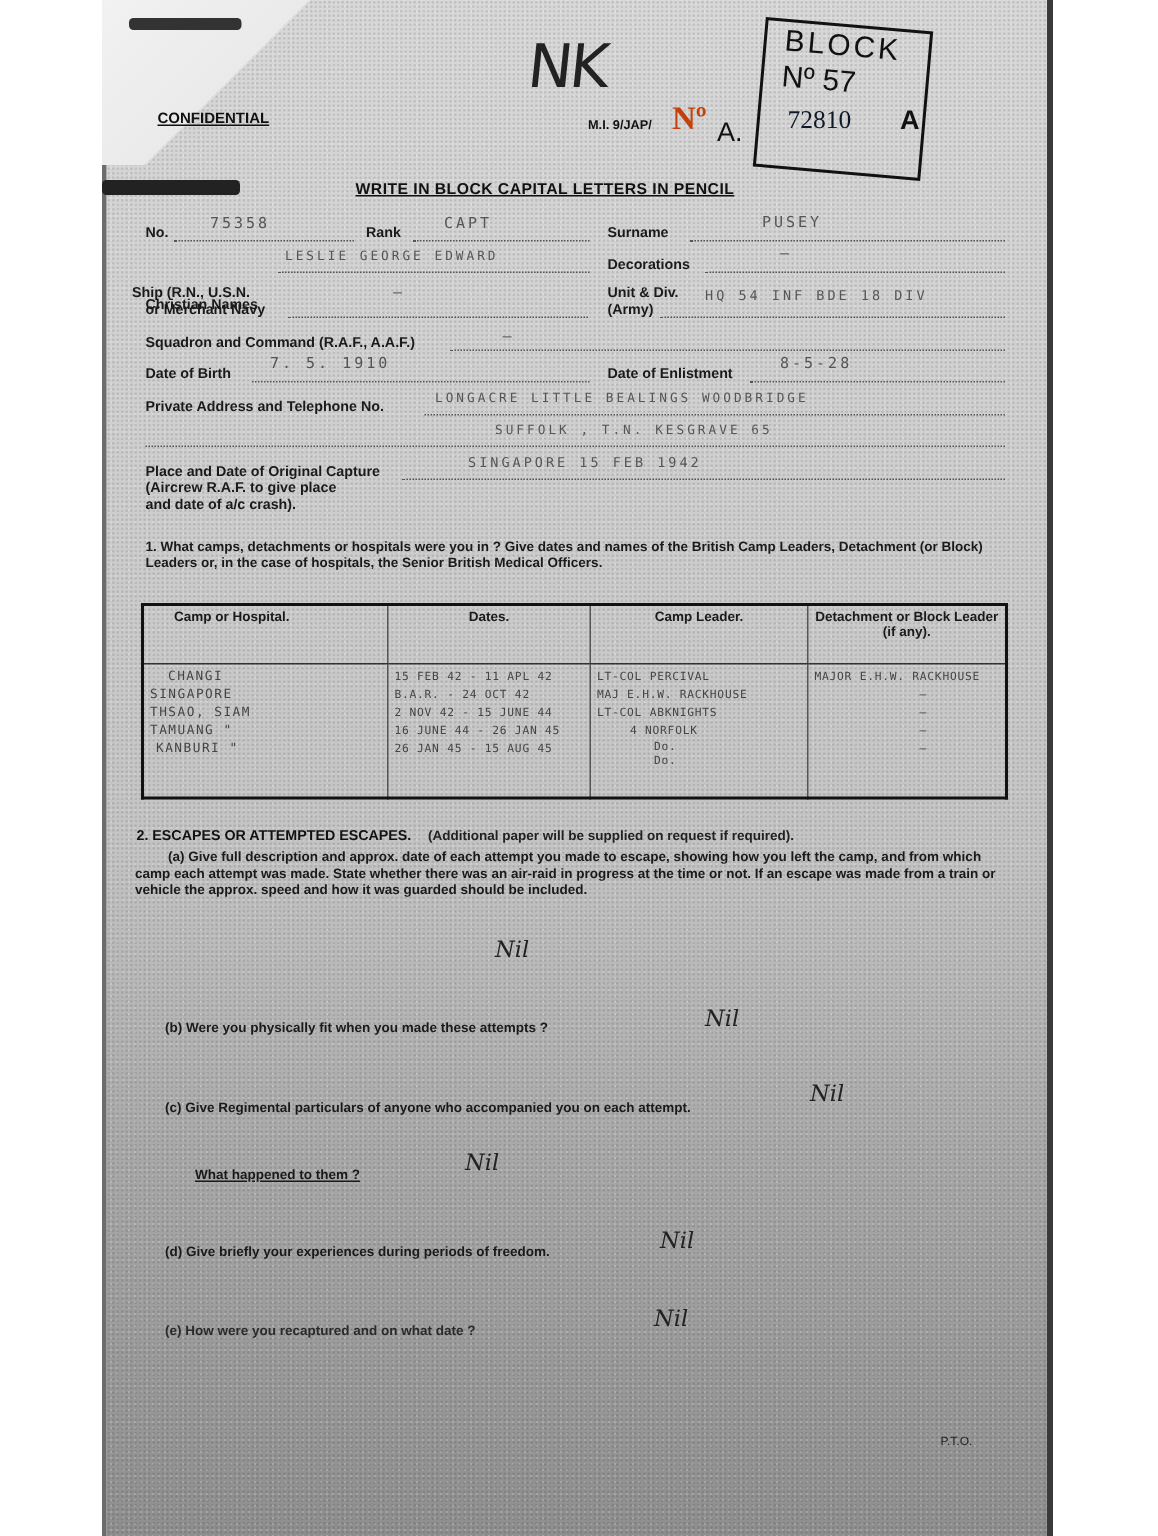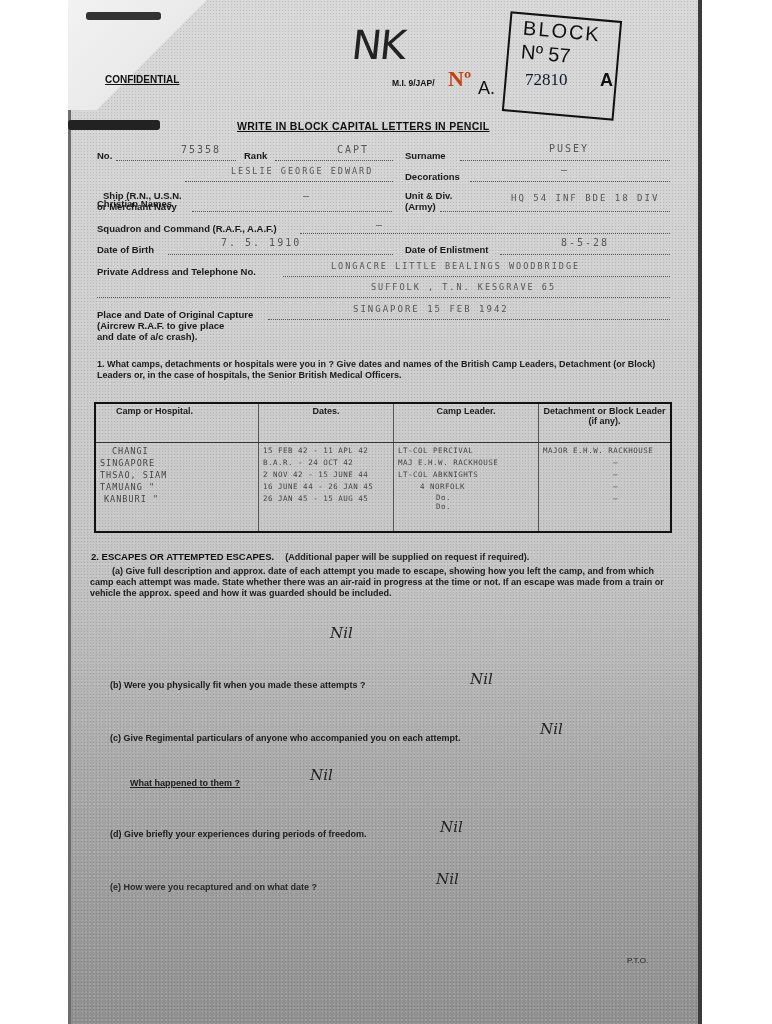--- a/index.html
+++ b/index.html
@@ -31,21 +31,21 @@
   .corner-bar {
     position: absolute; left: 68px; top: 120px; width: 92px; height: 10px;
     background: #222; border-radius: 3px;
   }
   .corner-bar2 {
     position: absolute; left: 86px; top: 12px; width: 75px; height: 8px;
     background: #333; border-radius: 3px;
   }
   .abs { position: absolute; }
   .lbl { font-size: 9.5px; font-weight: bold; color: #1a1a1a; white-space: nowrap; font-family: "Liberation Sans", sans-serif; }
-  .hand { font-family: "DejaVu Sans Mono", monospace; color: #555; font-size: 10px; letter-spacing: 2px; white-space: nowrap; margin-left: 41px; }
+  .hand { font-family: "DejaVu Sans Mono", monospace; color: #555; font-size: 10px; letter-spacing: 2px; white-space: nowrap; }
   .dots { border-bottom: 1px dotted #555; height: 0; position: absolute; }
   .nk { font-family: "DejaVu Sans", sans-serif; font-size: 40px; color: #222; letter-spacing: -2px; transform: skewX(-6deg); }
   .stamp {
     position: absolute; left: 506px; top: 16px; width: 108px; height: 96px;
     border: 2px solid #111; transform: rotate(5deg);
   }
   .stamp-title { position: absolute; left: 12px; top: 2px; font-size: 20px; letter-spacing: 2px; color: #111; font-family: "Liberation Sans", sans-serif; }
   .stamp-no { position: absolute; left: 12px; top: 26px; font-size: 20px; color: #111; font-family: "Liberation Sans", sans-serif; }
   .serial { font-family: "Liberation Serif", serif; font-size: 17px; color: #0f172a; }
   .title-main { font-size: 10.5px; font-weight: bold; text-decoration: underline; letter-spacing: 0.3px; font-family: "Liberation Sans", sans-serif; color:#111; }
@@ -106,21 +106,21 @@
 <div class="abs hand" style="left:508px; top:143px;">PUSEY</div>
 
 <div class="abs lbl" style="left:97px; top:171px;margin-top:27px;">Christian Names</div>
 <div class="dots" style="left:185px; top:181px; width:208px;"></div>
 <div class="abs hand" style="left:190px; top:166px; font-size:8.5px;">LESLIE GEORGE EDWARD</div>
 
 <div class="abs lbl" style="left:405px; top:171px;">Decorations</div>
 <div class="dots" style="left:470px; top:181px; width:200px;"></div>
 <div class="abs hand" style="left:520px; top:164px;">—</div>
 
-<div class="abs lbl" style="left:103px; top:190px;">Ship (R.N., U.S.N.</div>
+<div class="abs lbl" style="left:88px; top:190px;">Ship (R.N., U.S.N.</div>
 <div class="abs lbl" style="left:97px; top:201px;">or Merchant Navy</div>
 <div class="dots" style="left:192px; top:211px; width:200px;"></div>
 <div class="abs hand" style="left:262px; top:190px;">—</div>
 
 <div class="abs lbl" style="left:405px; top:190px;">Unit &amp; Div.</div>
 <div class="abs lbl" style="left:405px; top:201px;">(Army)</div>
 <div class="dots" style="left:440px; top:211px; width:230px;"></div>
 <div class="abs hand" style="left:470px; top:193px; font-size:9px;">HQ 54 INF BDE 18 DIV</div>
 
 <div class="abs lbl" style="left:97px; top:223px;">Squadron and Command (R.A.F., A.A.F.)</div>

